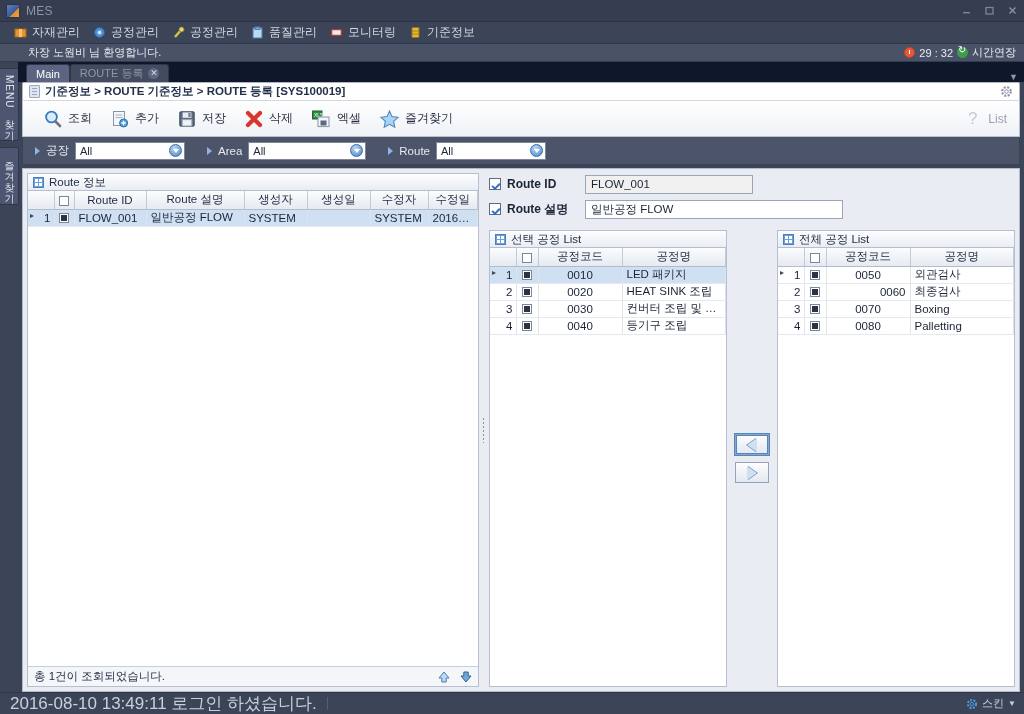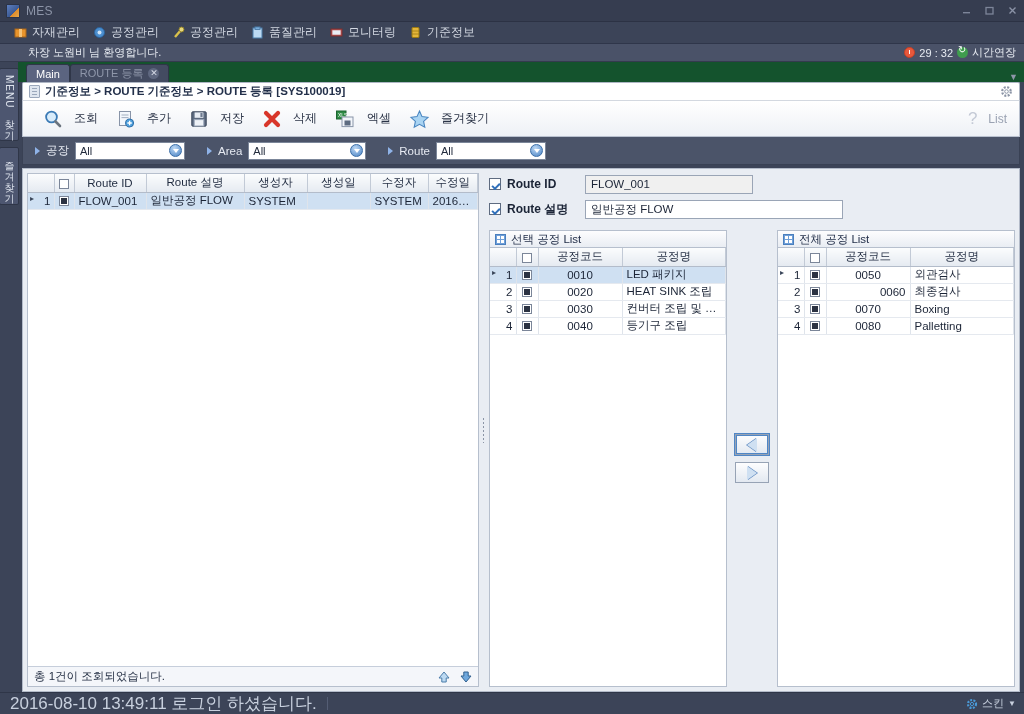--- a/index.html
+++ b/index.html
@@ -87,21 +87,21 @@
     writing-mode: vertical-rl; text-orientation: mixed;
     background: #4d5670; color: #dde2ec; font-size: 10px;
     padding: 6px 2px; border: 1px solid #2f3648; border-radius: 2px;
     letter-spacing: 1px;
   }
 
   .content { flex: 1 1 auto; display: flex; flex-direction: column; min-width: 0; }
 
   
   .tabstrip {
-    height: 20px; flex: 0 0 20px; background: #14532d;
+    height: 20px; flex: 0 0 20px; background: #0f172a;
     display: flex; align-items: flex-end; padding-left: 8px;
     position: relative;
   }
   .tab {
     height: 18px; display: flex; align-items: center; gap: 5px;
     padding: 0 9px; font-size: 11px;
     border: 1px solid #2f3648; border-bottom: none;
     border-radius: 3px 3px 0 0;
   }
   .tab.active { background: #5b6480; color: #ffffff; }
@@ -134,21 +134,21 @@
   .crumb-gear { margin-left: auto; width: 13px; height: 13px; }
 
   
   .toolbar {
     height: 36px; flex: 0 0 36px;
     background: linear-gradient(#ffffff,#eef1f6);
     border: 1px solid #b9c1cf; border-top: none;
     margin: 0 4px;
     display: flex; align-items: center; padding-left: 12px; gap: 2px;
   }
-  .tbtn { display: flex; align-items: center; gap: 11px; padding: 2px 8px; color: #2a3346; font-size: 12px; }
+  .tbtn { display: flex; align-items: center; gap: 5px; padding: 2px 8px; color: #2a3346; font-size: 12px; }
   .help-btn { margin-left: auto; display: flex; align-items: center; gap: 4px; padding-right: 12px; color: #9aa2b2; font-size: 12px; }
 
   
   .filterbar {
     height: 28px; flex: 0 0 28px;
     background: #4b5469; border: 1px solid #394154; border-top: none;
     margin: 0 4px;
     display: flex; align-items: center; padding-left: 12px; gap: 6px;
   }
   .flabel { display: flex; align-items: center; gap: 6px; color: #e6eaf2; font-size: 11.5px; }
@@ -471,20 +471,24 @@
           <span>All</span>
           <span class="arrowbtn">
               <span class="dd-circle"></span>
             </span>
         </div>
       </div>
 
       <div class="work">
 
         <div class="leftpanel">
+          <div class="panel-head">
+            <span class="grid-ico"></span>
+            <span>Route 정보</span>
+          </div>
           <div class="gridbox">
             <table class="grid">
               <colgroup>
                 <col style="width:26px">
                   <col style="width:20px">
                   <col style="width:72px">
                 <col style="width:98px">
                   <col style="width:63px">
                   <col style="width:63px">
                 <col style="width:58px">

